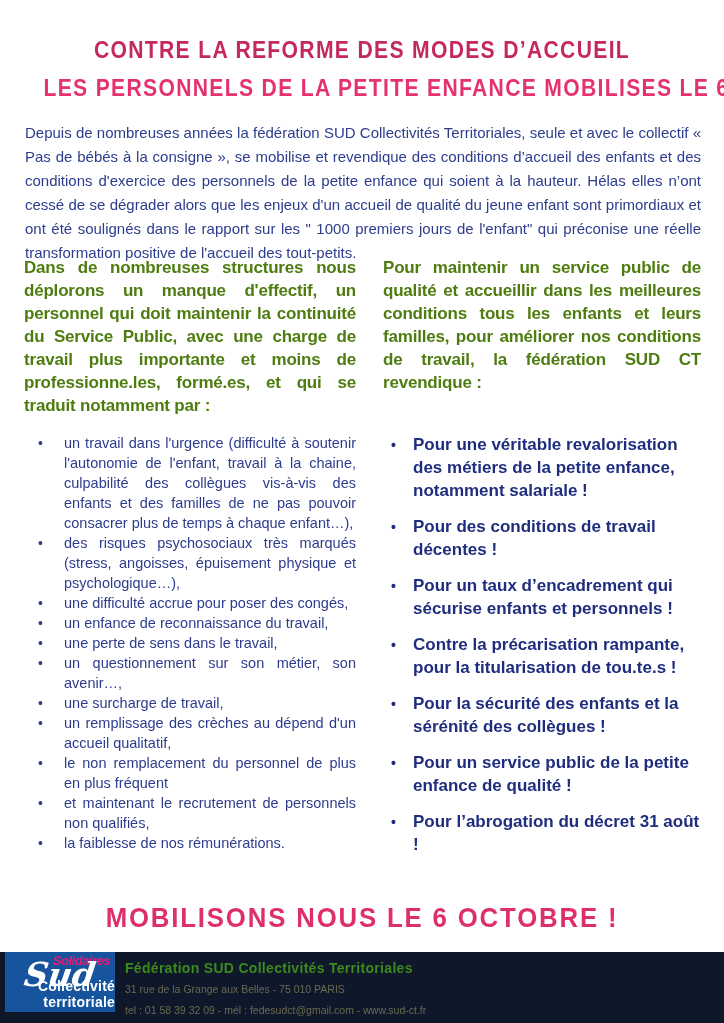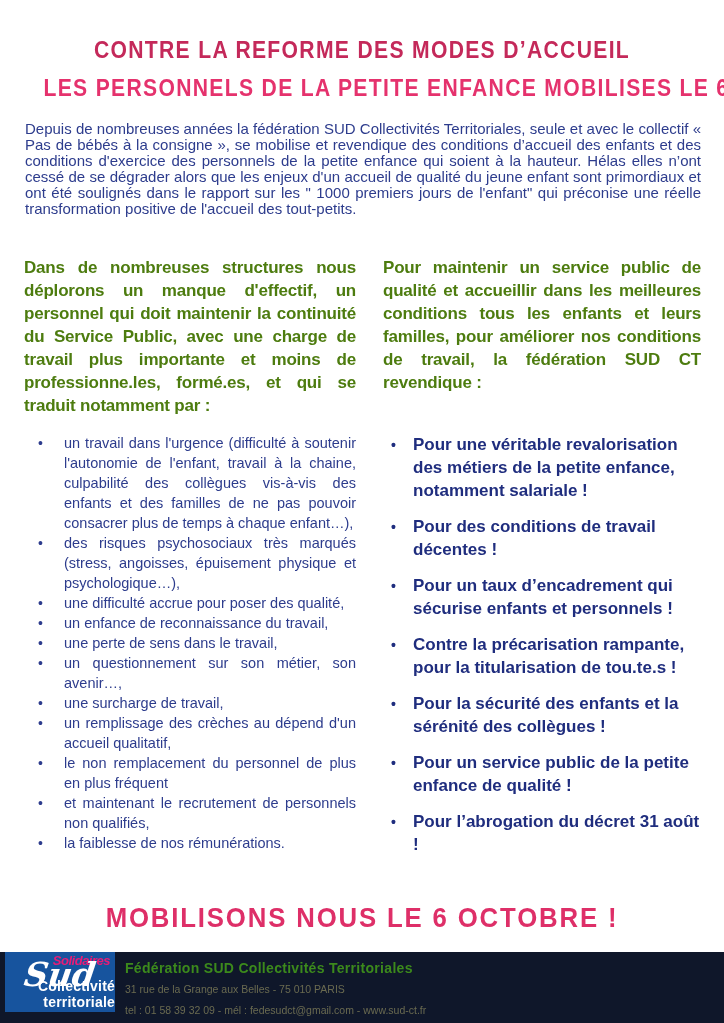--- a/index.html
+++ b/index.html
@@ -13,21 +13,21 @@
   .title-line {
     position:absolute; left:0; width:724px; text-align:center;
     font-weight:bold; letter-spacing:1.5px; white-space:nowrap;
     transform:scaleX(0.88); transform-origin:50% 50%;
   }
   .title-line.l1 { top:36px; font-size:24px; color:#c4295a; }
   .title-line.l2 { top:74px; font-size:24px; color:#e5326d; }
 
   .intro {
     position:absolute; top:121px; left:25px; width:676px;
-    font-size:15px; line-height:16px; color:#2d3c8d;
+    font-size:15px; line-height:24px; color:#2d3c8d;
     text-align:justify;
   }
 
   .col-heading {
     position:absolute; top:256px;
     font-weight:bold; font-size:17px; line-height:23px;
     letter-spacing:-0.2px; color:#4d7c0f;
     text-align:justify;
   }
   .col-heading.left  { left:24px;  width:332px; }
@@ -99,21 +99,21 @@
   <div class="title-line l2">LES PERSONNELS DE LA PETITE ENFANCE MOBILISES LE 6 OCTOBRE</div>
 
   <div class="intro">Depuis de nombreuses années la fédération SUD Collectivités Territoriales, seule et avec le collectif « Pas de bébés à la consigne », se mobilise et revendique des conditions d’accueil des enfants et des conditions d'exercice des personnels de la petite enfance qui soient à la hauteur. Hélas elles n’ont cessé de se dégrader alors que les enjeux d'un accueil de qualité du jeune enfant sont primordiaux et ont été soulignés dans le rapport sur les " 1000 premiers jours de l'enfant" qui préconise une réelle transformation positive de l'accueil des tout-petits.</div>
 
   <div class="col-heading left">Dans de nombreuses structures nous déplorons un manque d'effectif, un personnel qui doit maintenir la continuité du Service Public, avec une charge de travail plus importante et moins de professionne.les, formé.es, et qui se traduit notamment par :</div>
   <div class="col-heading right">Pour maintenir un service public de qualité et accueillir dans les meilleures conditions tous les enfants et leurs familles, pour améliorer nos conditions de travail, la fédération SUD CT revendique :</div>
 
   <ul class="doc-list issues">
     <li><span class="dot">•</span><span>un travail dans l'urgence (difficulté à soutenir l'autonomie de l'enfant, travail à la chaine, culpabilité des collègues vis-à-vis des enfants et des familles de ne pas pouvoir consacrer plus de temps à chaque enfant…),</span></li>
     <li><span class="dot">•</span><span>des risques psychosociaux très marqués (stress, angoisses, épuisement physique et psychologique…),</span></li>
-    <li><span class="dot">•</span><span>une difficulté accrue pour poser des qualité,</span></li>
+    <li><span class="dot">•</span><span>une difficulté accrue pour poser des congés,</span></li>
     <li><span class="dot">•</span><span>un enfance de reconnaissance du travail,</span></li>
     <li><span class="dot">•</span><span>une perte de sens dans le travail,</span></li>
     <li><span class="dot">•</span><span>un questionnement sur son métier, son avenir…,</span></li>
     <li><span class="dot">•</span><span>une surcharge de travail,</span></li>
     <li><span class="dot">•</span><span>un remplissage des crèches au dépend d'un accueil qualitatif,</span></li>
     <li><span class="dot">•</span><span>le non remplacement du personnel de plus en plus fréquent</span></li>
     <li><span class="dot">•</span><span>et maintenant le recrutement de personnels non qualifiés,</span></li>
     <li><span class="dot">•</span><span>la faiblesse de nos rémunérations.</span></li>
   </ul>
 

